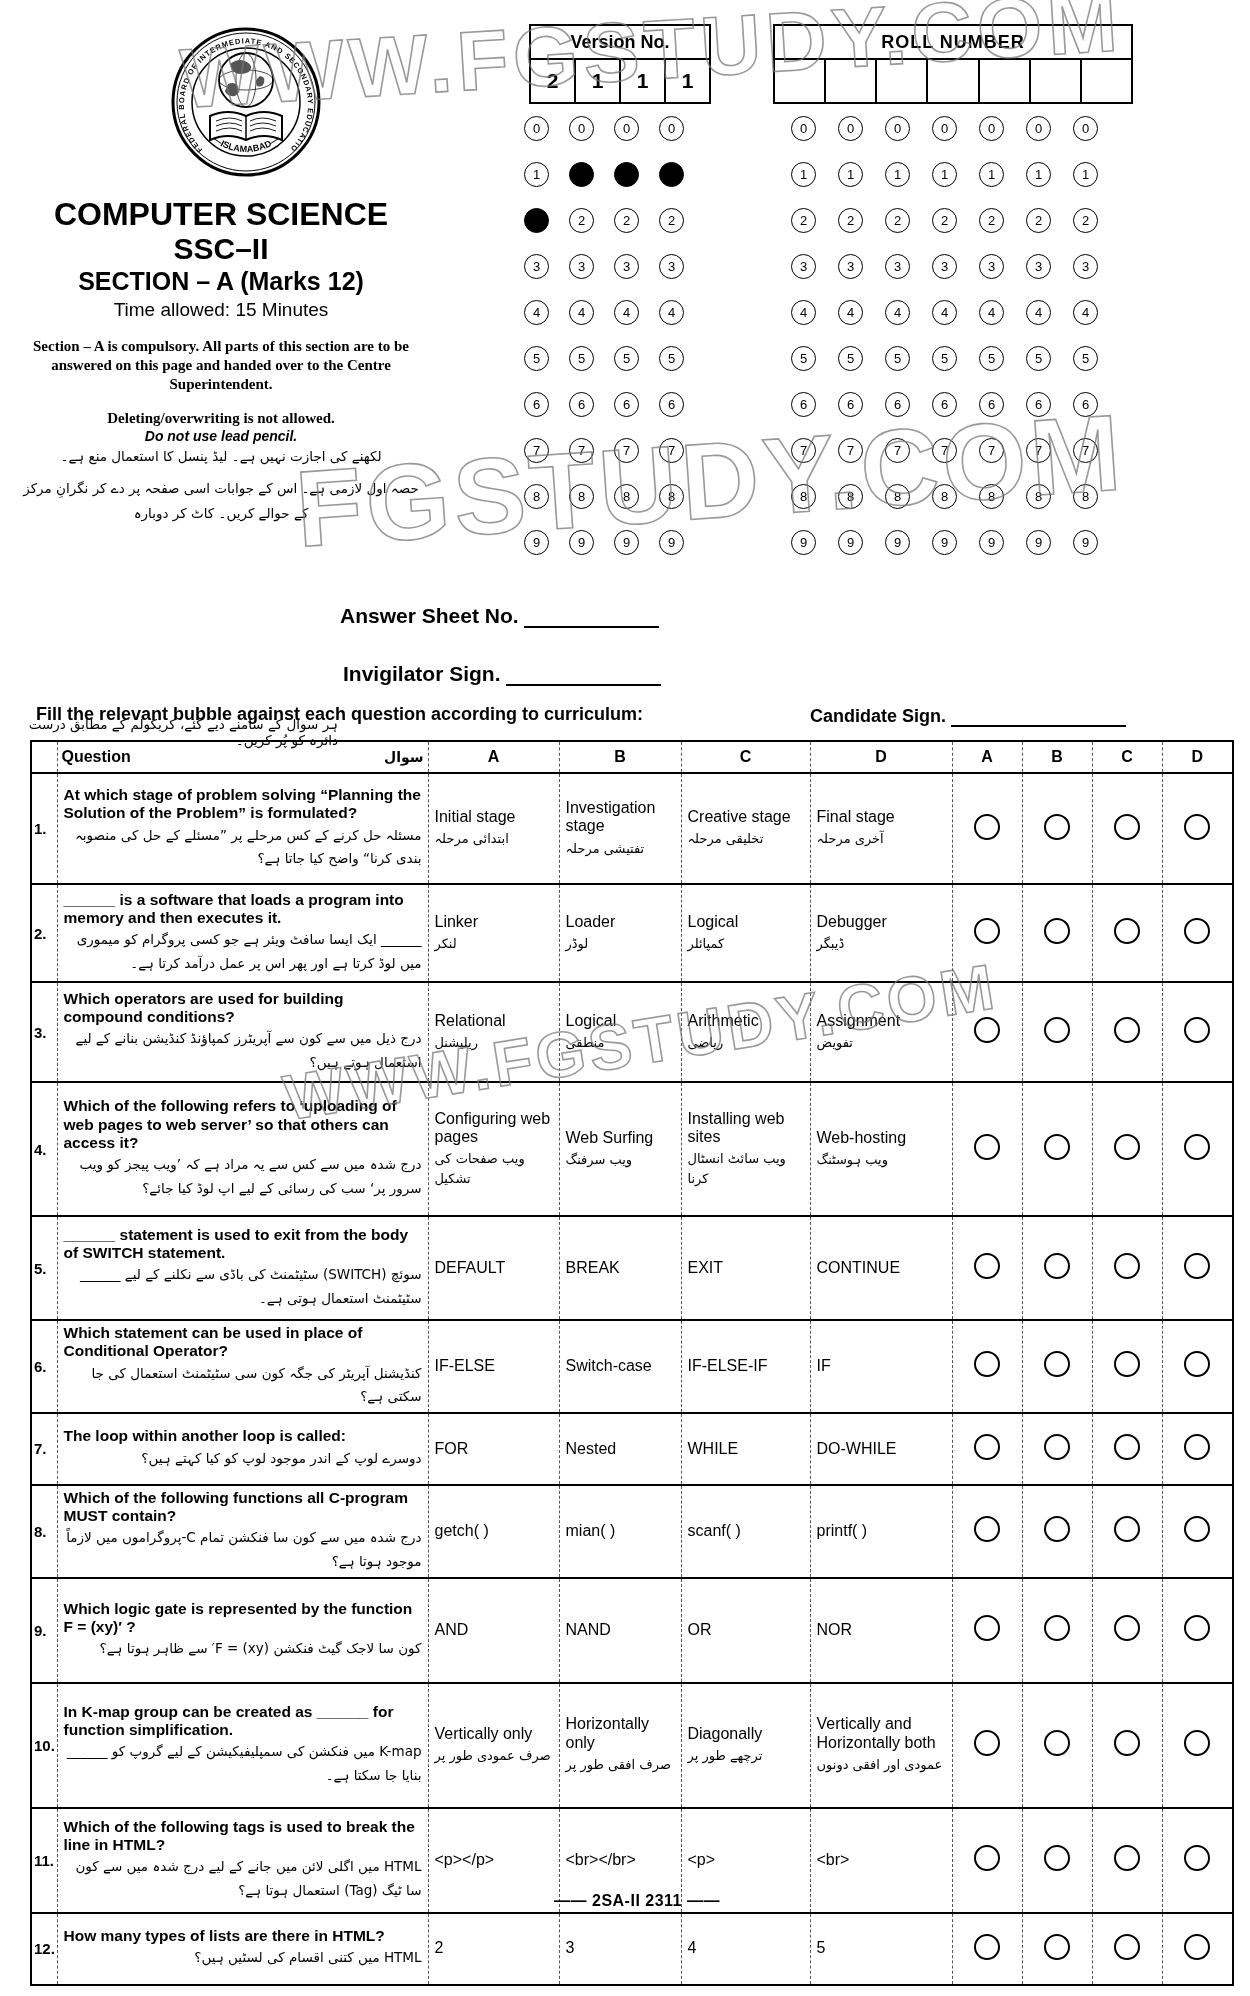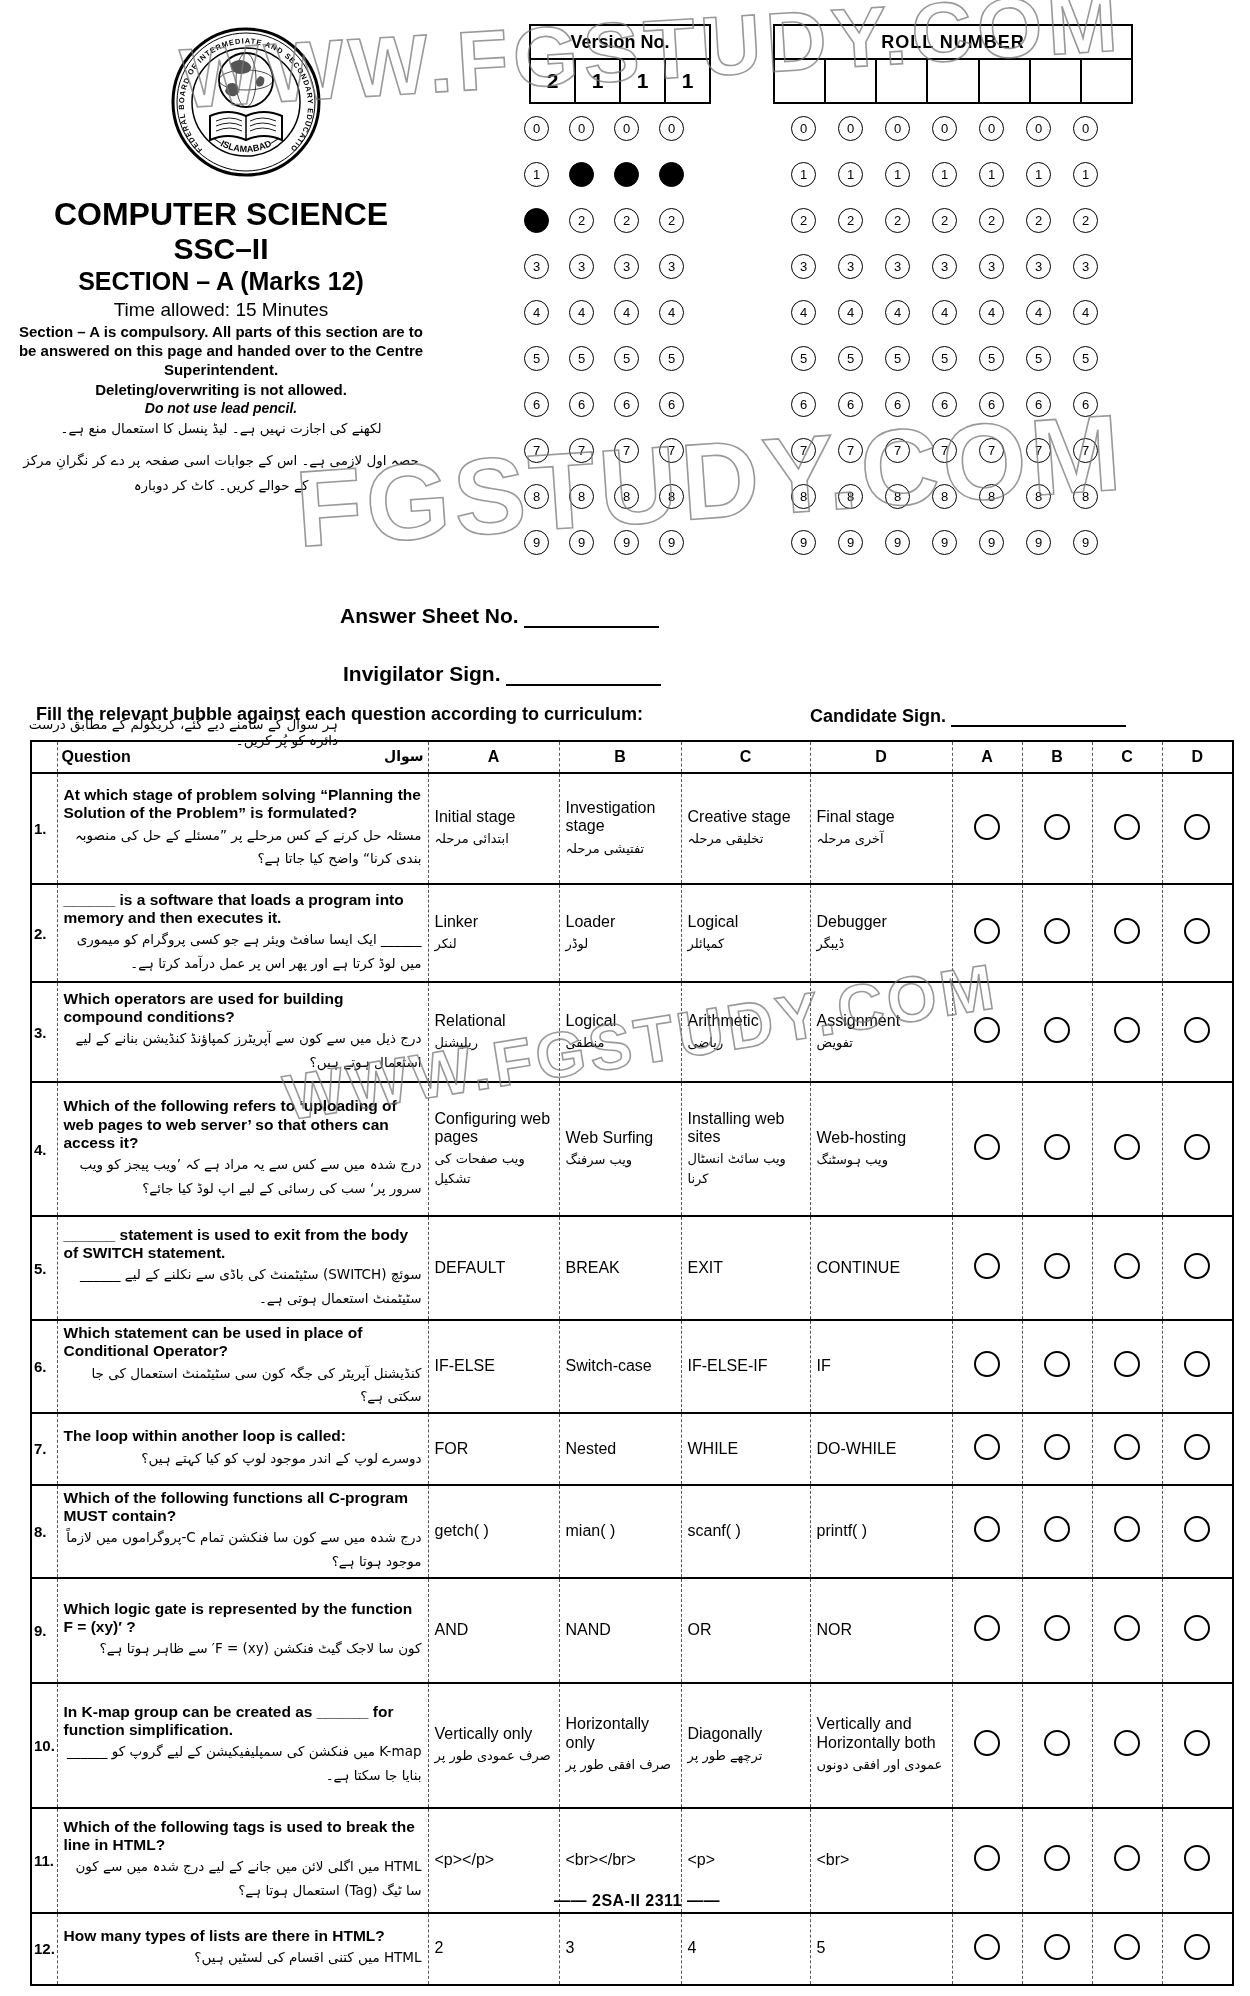--- a/index.html
+++ b/index.html
@@ -13,21 +13,21 @@
   .wm-mid{left:295px;top:418px;font-size:108px;letter-spacing:4px;transform:rotate(-4deg);}
   .wm-low{left:280px;top:1005px;font-size:64px;letter-spacing:4px;transform:rotate(-9deg);}
   
   .logo{position:absolute;left:170px;top:22px;}
   
   .titleblock{position:absolute;left:15px;top:198px;width:412px;text-align:center;}
   .t1{font-size:32px;font-weight:bold;line-height:1.05;}
   .t2{font-size:30px;font-weight:bold;line-height:1.15;}
   .t3{font-size:25px;font-weight:bold;line-height:1.2;}
   .t4{font-size:19px;margin-top:3px;}
-  .inst{font-size:15px;font-weight:bold;line-height:1.25;margin-top:2px;}
+  .inst{font-size:15px;font-weight:bold;line-height:1.25;margin-top:16px;font-family:Liberation Serif, serif;}
   .pencil{font-size:14px;font-weight:bold;font-style:italic;}
   .hdr-ur{font-size:13.5px;line-height:1.8;direction:rtl;margin-top:8px;
           font-family:"DejaVu Sans",sans-serif;}
   
   .vbox{position:absolute;left:529px;top:24px;width:178px;border:2px solid #000;}
   .vbox .bxlabel{font-size:18px;font-weight:bold;text-align:center;height:32px;line-height:32px;border-bottom:2px solid #000;}
   .digitrow{display:flex;}
   .vcell{flex:1;height:42px;border-right:2px solid #000;font-size:21px;font-weight:bold;
          display:flex;align-items:center;justify-content:center;}
   .vcell:last-child{border-right:none;}
@@ -52,21 +52,21 @@
            text-align:right;font-family:"DejaVu Sans",sans-serif;margin-top:48px;}
   .invig{position:absolute;left:343px;top:662px;font-size:21px;font-weight:bold;}
   .fillinst{position:absolute;left:36px;top:704px;font-size:18px;font-weight:bold;}
   .candid{position:absolute;left:810px;top:706px;font-size:18px;font-weight:bold;}
   
   .qtable{position:absolute;left:30px;top:740px;width:1202px;border-collapse:collapse;
           table-layout:fixed;border:2.5px solid #000;}
   .qtable th{height:30px;font-size:16px;font-weight:bold;border-bottom:2.5px solid #000;
              border-right:1px dashed #555;padding:0 4px;}
   .qtable th:last-child{border-right:none;}
-  .qhflex{display:flex;justify-content:space-between;align-items:flex-start;}
+  .qhflex{display:flex;justify-content:space-between;align-items:center;}
   .qh-ur{font-family:"DejaVu Sans",sans-serif;font-size:14px;direction:rtl;}
   .qtable td{border-right:1px dashed #555;border-bottom:2px solid #000;vertical-align:middle;
              padding:3px 6px;overflow:hidden;}
   .qtable td:last-child{border-right:none;}
   .qtable tr:last-child td{border-bottom:none;}
   td.num{font-size:15px;font-weight:bold;padding:0 0 0 2px;vertical-align:middle;}
   .qen{font-weight:bold;font-size:15.5px;line-height:1.18;}
   .qur{font-size:13.5px;line-height:1.75;direction:rtl;text-align:right;
        font-family:"DejaVu Sans",sans-serif;margin-top:1px;}
   .opten{font-size:16px;line-height:1.15;}

